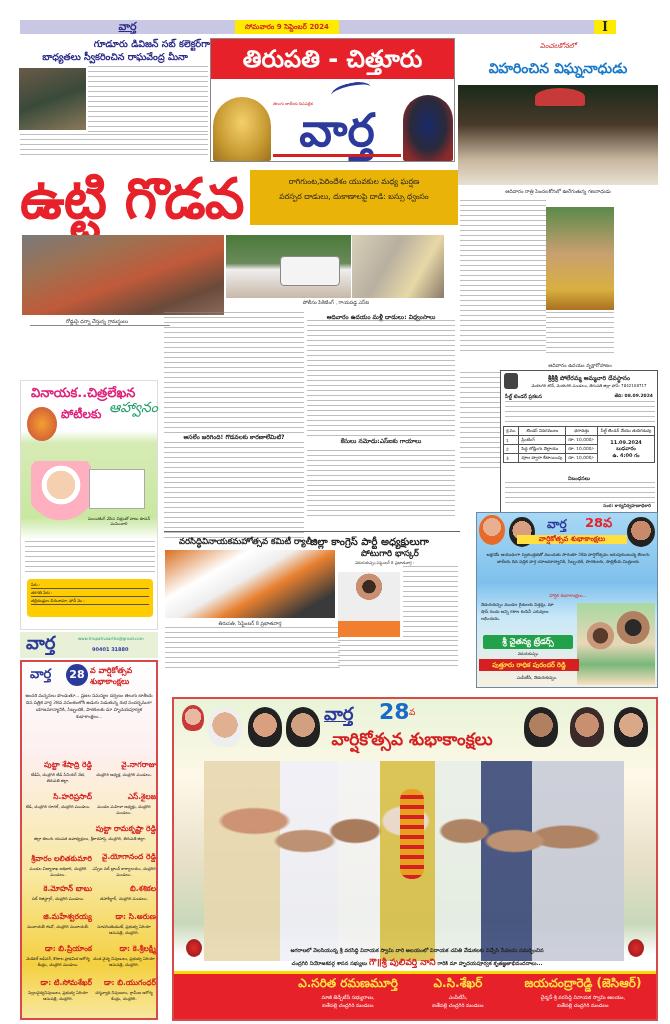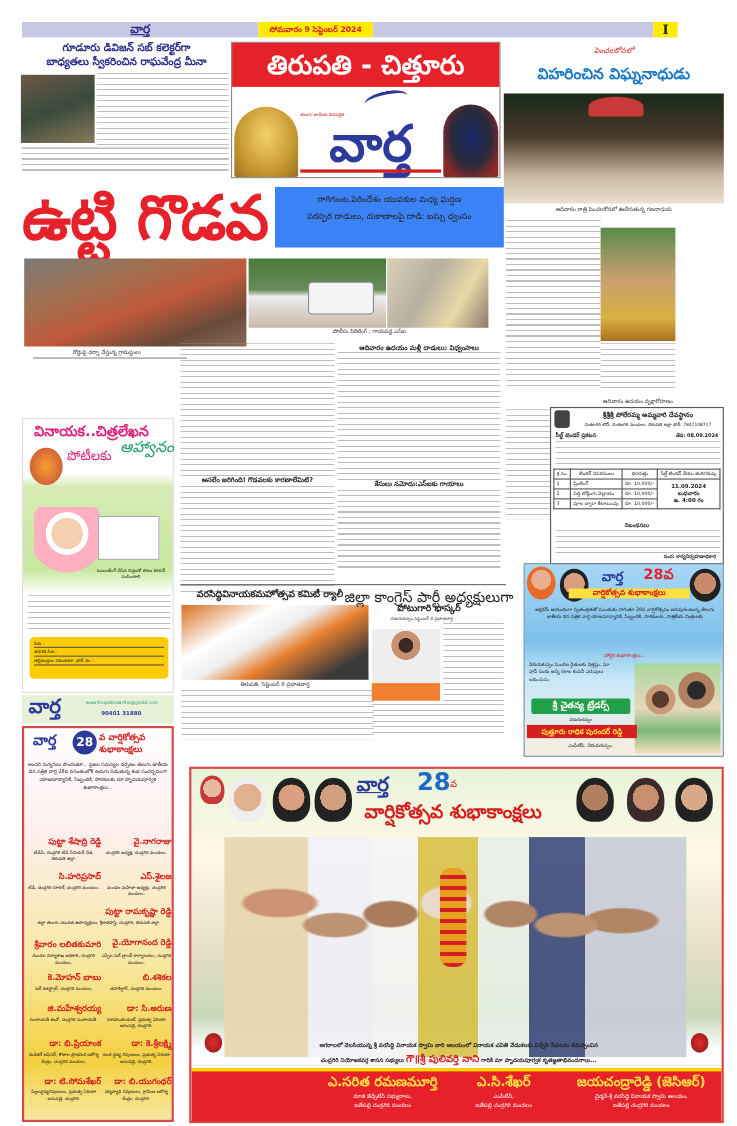--- a/index.html
+++ b/index.html
@@ -21,21 +21,21 @@
   #masthead { left: 210px; top: 38px; width: 245px; height: 124px; border: 1px solid #888; background: #fff; }
   #mast-title { position: absolute; left: 0; top: 0; width: 100%; height: 40px; background: #e6212a; color: #fff; font-size: 24px; font-weight: bold; text-align: center; line-height: 40px; }
   #mast-temple { position: absolute; left: 2px; top: 58px; width: 58px; height: 64px; background: radial-gradient(ellipse at 50% 40%, #f4d06a, #c89a32 60%, #9a7020); border-radius: 30px 30px 2px 2px; }
   #mast-logo { position: absolute; left: 62px; top: 66px; width: 128px; font-size: 46px; font-weight: bold; color: #2c3a9c; text-align: center; line-height: 50px; }
   #mast-tag { position: absolute; left: 62px; top: 62px; font-size: 4px; color: #d42020; }
   #mast-dove { position: absolute; left: 120px; top: 44px; width: 40px; height: 16px; border-top: 3px solid #2c3a9c; border-radius: 50% 50% 0 0; transform: rotate(-12deg); }
   #mast-ganesha { position: absolute; left: 192px; top: 56px; width: 50px; height: 66px; background: radial-gradient(ellipse at 50% 45%, #1a2a6a, #2a2a3a 50%, #8a2a2a 80%); border-radius: 25px 25px 2px 2px; }
   #mast-stripe { position: absolute; left: 62px; bottom: 4px; width: 128px; height: 3px; background: #d42020; }
 
   
-  #a1-h1 { left: 20px; top: 38px; width: 190px; font-size: 9.5px; color: #2a2a8a; }
+  #a1-h1 { left: 20px; top: 38px; width: 190px; font-size: 9.5px; color: #2a2a8a; text-align: right; }
   #a1-h2 { left: 20px; top: 51px; width: 190px; font-size: 9.5px; color: #2a2a8a; }
   #a1-photo { left: 19px; top: 68px; width: 67px; height: 62px; background: linear-gradient(160deg,#6a5a48,#3a4a3a 50%,#8a7a5a); }
   #a1-text1 { left: 88px; top: 66px; width: 120px; height: 66px; }
   #a1-text2 { left: 20px; top: 134px; width: 188px; height: 22px; }
 
   
   #a2-kicker { left: 458px; top: 42px; width: 200px; font-size: 7px; color: #d42020; font-style: italic; text-align: center; }
   #a2-title { left: 458px; top: 60px; width: 200px; font-size: 14px; color: #1a78c8; font-weight: bold; text-align: center; }
   #a2-photo { left: 458px; top: 85px; width: 200px; height: 100px; background: linear-gradient(180deg,#1a2a1a,#4a3a2a 40%,#c8b8a0 75%,#e8e0d0); }
   #a2-umbrella { left: 535px; top: 88px; width: 50px; height: 18px; background: #c83a3a; border-radius: 50% 50% 10% 10%; }
@@ -55,40 +55,40 @@
   #notice-ref { position: absolute; right: 4px; top: 22px; font-size: 4.5px; font-weight: bold; }
   #notice-body { position: absolute; left: 4px; top: 30px; width: 150px; height: 22px; }
   #notice-table { position: absolute; left: 2px; top: 55px; width: 152px; border-collapse: collapse; font-size: 4.3px; }
   #notice-table td, #notice-table th { border: 1px solid #555; padding: 1px 2px; font-weight: normal; }
   #notice-note-title { position: absolute; left: 0; top: 104px; width: 100%; text-align: center; font-size: 5px; font-weight: bold; }
   #notice-note { position: absolute; left: 4px; top: 111px; width: 150px; height: 22px; }
   #notice-sign { position: absolute; right: 6px; bottom: 3px; font-size: 4.5px; font-weight: bold; }
 
   
   #main-hl { left: 20px; top: 163px; width: 230px; font-size: 56px; font-weight: bold; color: #e6212a; line-height: 72px; letter-spacing: -1px; }
-  #main-sub { left: 250px; top: 170px; width: 208px; height: 55px; background: #3b82f6; padding: 4px 6px; }
+  #main-sub { left: 250px; top: 170px; width: 208px; height: 55px; background: #eab308; padding: 4px 6px; }
   #main-sub div { font-size: 7.6px; color: #222; line-height: 15px; text-align: center; white-space: nowrap; }
   #main-photo1 { left: 22px; top: 235px; width: 202px; height: 80px; background: linear-gradient(160deg,#7a7a7a,#a07050 30%,#c05a3a 55%,#6a4a3a 80%,#8a6a5a); }
   #main-photo2 { left: 226px; top: 235px; width: 125px; height: 63px; background: linear-gradient(180deg,#4a7a3a 0,#6a8a5a 45%,#eee 55%,#c8b8a8 100%); }
   #main-jeep { left: 280px; top: 256px; width: 60px; height: 30px; background: #f4f4f4; border: 1px solid #888; border-radius: 4px; }
   #main-photo3 { left: 352px; top: 235px; width: 92px; height: 63px; background: linear-gradient(120deg,#d8d0b8,#b8b0a0 40%,#e8d8a8 70%,#8a7a6a); }
   #main-cap2 { left: 226px; top: 299px; width: 220px; }
   #main-cap1 { left: 22px; top: 318px; width: 150px; }
   #main-line { left: 30px; top: 325px; width: 140px; height: 1px; background: #888; }
   #main-col1 { left: 164px; top: 312px; width: 140px; height: 228px; }
   #main-sh1 { left: 164px; top: 433px; width: 140px; font-size: 6px; font-weight: bold; text-align: center; }
   #main-col2 { left: 307px; top: 320px; width: 148px; height: 198px; }
   #main-sh-top { left: 307px; top: 313px; width: 148px; font-size: 6px; font-weight: bold; text-align: center; }
   #main-sh2 { left: 307px; top: 437px; width: 148px; font-size: 6px; font-weight: bold; text-align: center; }
   #main-line2 { left: 164px; top: 531px; width: 296px; height: 1px; background: #666; }
 
   
   #contest { left: 20px; top: 380px; width: 138px; height: 250px; background: linear-gradient(180deg,#fff 0,#fff 20%,#d6ebb4 25%,#c8e8a0 55%,#fff 64%); border: 1px solid #ddd; }
   #contest-t1 { position: absolute; left: 10px; top: 4px; font-size: 13px; font-weight: bold; color: #e0207a; }
-  #contest-t2 { position: absolute; left: 40px; top: 26px; font-size: 12px; font-weight: normal; color: #e0207a; }
+  #contest-t2 { position: absolute; left: 40px; top: 26px; font-size: 12px; font-weight: bold; color: #e0207a; }
   #contest-t3 { position: absolute; left: 88px; top: 18px; font-size: 14px; color: #23a06a; font-style: italic; }
   #contest-ganesha { position: absolute; left: 6px; top: 26px; width: 30px; height: 34px; background: radial-gradient(#f4a030,#c84a3a); border-radius: 50%; }
   #contest-girl { position: absolute; left: 10px; top: 80px; width: 60px; height: 80px; background: radial-gradient(circle at 50% 30%, #f4d0b0 0 22%, #fff 23% 30%, #ffb0c0 31% 55%, transparent 56%); }
   #contest-easel { position: absolute; left: 68px; top: 88px; width: 56px; height: 40px; background: #fff; border: 1px solid #aaa; }
   #contest-caption { position: absolute; left: 60px; top: 135px; width: 76px; font-size: 4px; color: #222; text-align: center; line-height: 5px; }
   #contest-desc { position: absolute; left: 4px; top: 160px; width: 130px; height: 34px; }
   #contest-form { position: absolute; left: 6px; top: 198px; width: 126px; height: 38px; background: #ffcc00; border-radius: 4px; padding: 2px 4px; }
   #contest-form div { font-size: 4px; line-height: 7px; border-bottom: 1px solid #555; color: #222; }
   #contest-footer { left: 20px; top: 632px; width: 138px; height: 26px; background: #e8f0d8; }
   #contest-logo { position: absolute; left: 6px; top: 0; font-size: 18px; font-weight: bold; color: #2c3a9c; }
@@ -103,21 +103,21 @@
   #lad-greet2 { position: absolute; left: 68px; top: 15px; font-size: 8px; color: #d42020; font-weight: bold; }
   #lad-msg { position: absolute; left: 2px; top: 30px; width: 130px; font-size: 4.5px; line-height: 7px; text-align: center; color: #222; }
   .lad-name { position: absolute; font-size: 7.5px; font-weight: bold; color: #d42020; text-align: right; }
   .lad-desc { position: absolute; font-size: 4px; line-height: 5.5px; color: #222; text-align: center; }
 
   
   #rally-title { left: 164px; top: 536px; width: 148px; font-size: 8.5px; font-weight: bold; text-align: right; }
   #rally-photo { left: 165px; top: 550px; width: 170px; height: 68px; background: linear-gradient(150deg,#d87020,#fff 30%,#eee 45%,#e88030 60%,#3a3a3a 85%); }
   #rally-cap { left: 165px; top: 620px; width: 170px; }
   #rally-text { left: 165px; top: 627px; width: 175px; height: 45px; }
-  #cong-title1 { left: 310px; top: 536px; width: 160px; font-size: 13px; font-weight: normal; text-align: center; }
+  #cong-title1 { left: 310px; top: 536px; width: 160px; font-size: 10px; font-weight: bold; text-align: left; }
   #cong-title2 { left: 310px; top: 548px; width: 160px; font-size: 8.5px; font-weight: bold; text-align: center; }
   #cong-dateline { left: 355px; top: 560px; width: 110px; font-size: 4px; color: #444; }
   #cong-photo { left: 338px; top: 572px; width: 62px; height: 65px; background: radial-gradient(circle at 50% 30%, #3a2a20 0 14%, #c89070 15% 28%, #eee 29% 100%); border-bottom: 16px solid #f08030; }
   #cong-text1 { left: 403px; top: 566px; width: 55px; height: 74px; }
   #cong-text2 { left: 338px; top: 640px; width: 120px; height: 30px; }
 
   
   #rad { left: 476px; top: 512px; width: 182px; height: 176px; background: linear-gradient(180deg,#a8d8f4,#7ec0ec 40%,#c8e8f8 60%,#f8f0e0); border: 1px solid #6a8aaa; }
   #rad-logo { position: absolute; left: 70px; top: 4px; font-size: 12px; font-weight: bold; color: #2c3a9c; }
   #rad-28 { position: absolute; left: 108px; top: 2px; font-size: 13px; font-weight: bold; color: #e6212a; }

